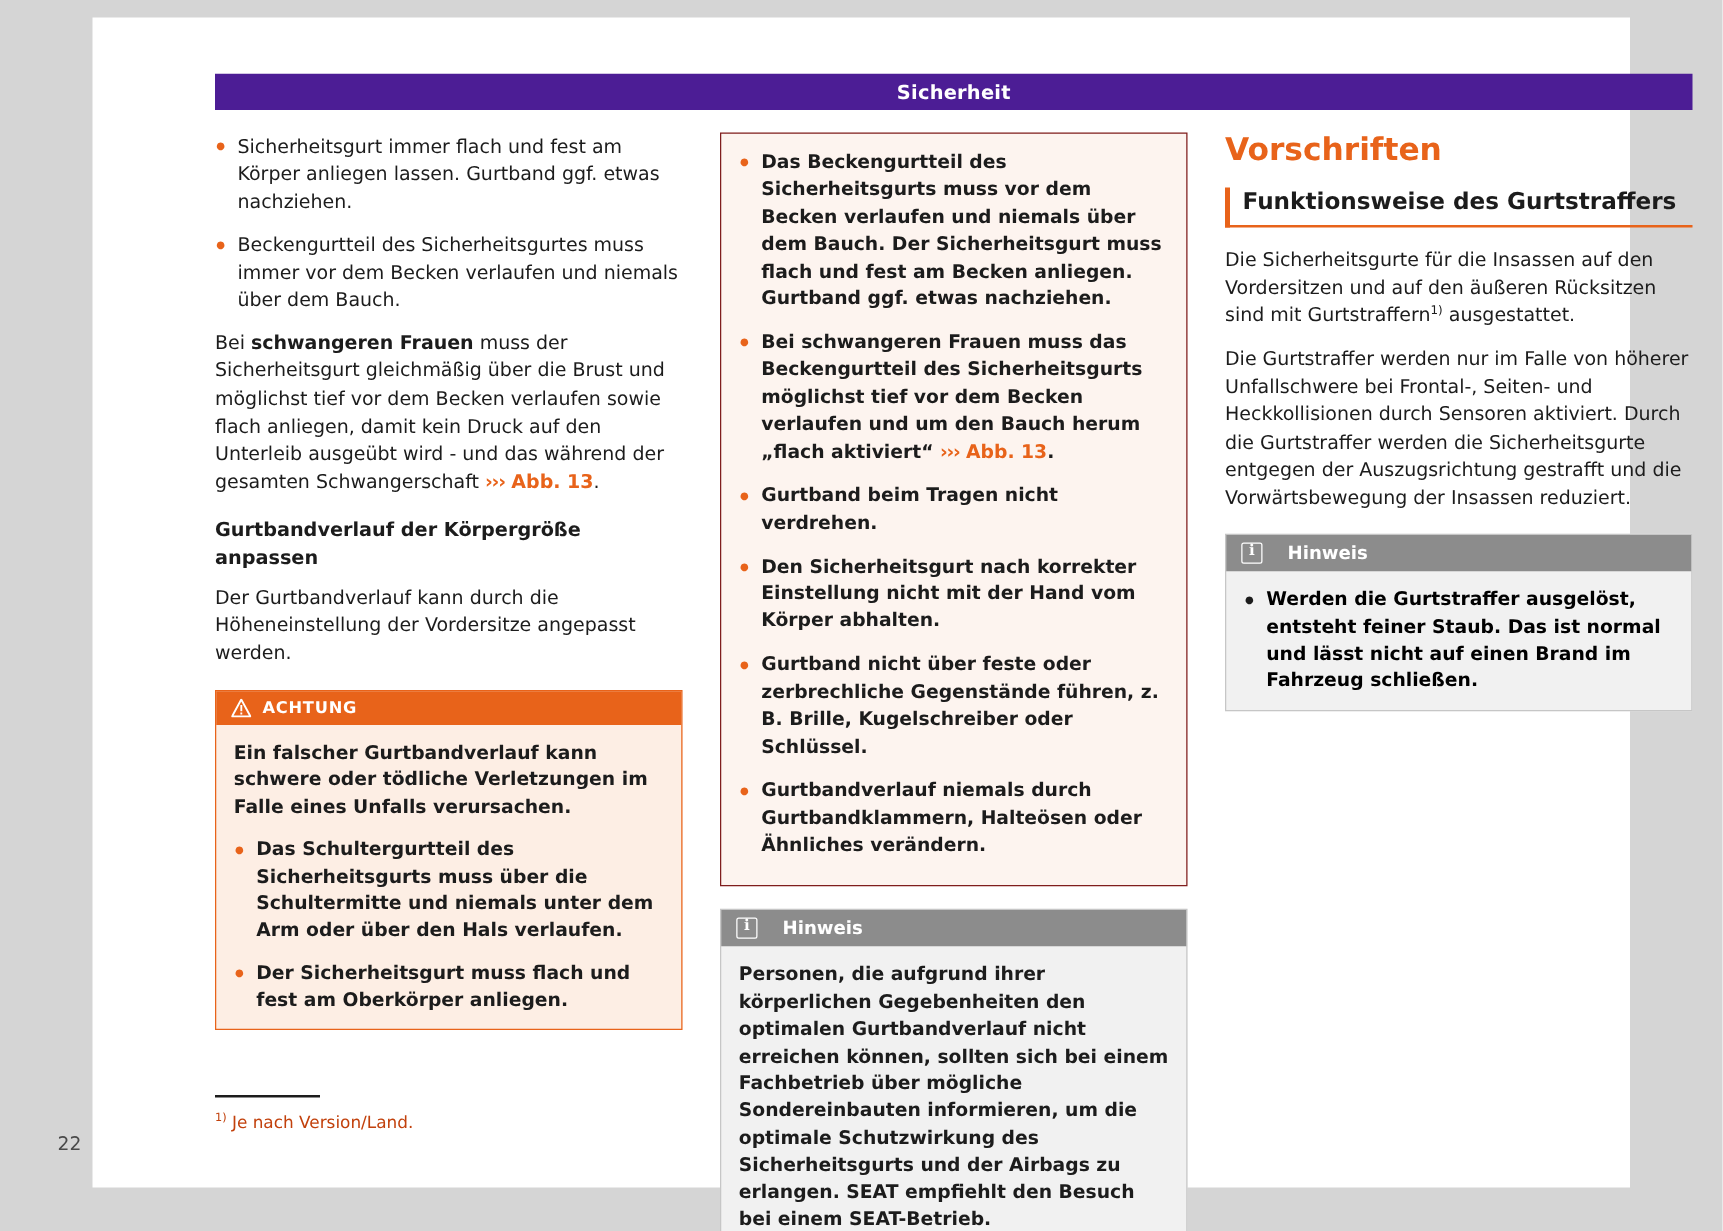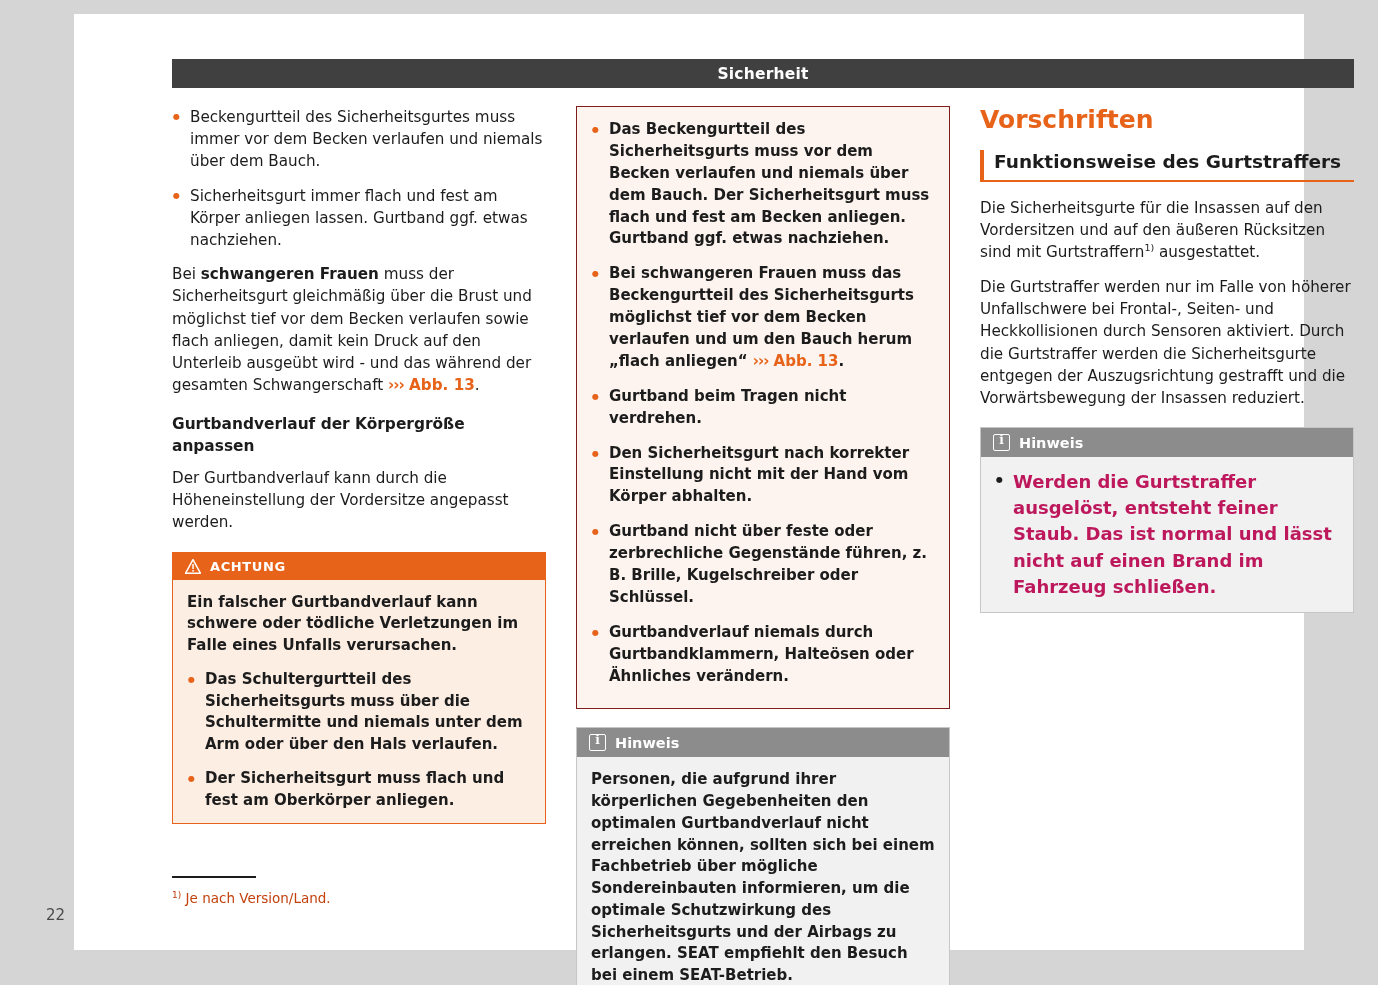--- a/index.html
+++ b/index.html
@@ -28,21 +28,21 @@
     font-size: 15px;
     color: #4a4a4a;
     font-family: "DejaVu Sans", "Liberation Sans", sans-serif;
   }
   .header-bar {
     position: absolute;
     left: 98px;
     top: 45px;
     width: 1182px;
     height: 29px;
-    background: #404040;
+    background: #4c1d95;
     color: #ffffff;
     font-size: 15.5px;
     font-weight: bold;
     display: flex;
     align-items: center;
     justify-content: center;
     letter-spacing: .2px;
   }
 
   .columns {
@@ -197,21 +197,21 @@
     margin-top: 18px;
   }
   .box-note .box-title {
     background: #8c8c8c;
     color: #ffffff;
     font-size: 14.5px;
     font-weight: bold;
     padding: 6px 12px;
     display: flex;
     align-items: center;
-    gap: 9px;
+    gap: 20px;
   }
   .info-icon {
     display: inline-block;
     width: 15px;
     height: 15px;
     border: 1.5px solid #ffffff;
     border-radius: 2px;
     position: relative;
   }
   .info-icon::after {
@@ -233,24 +233,24 @@
     font-size: 15px;
     line-height: 1.45;
     color: #1c1c1c;
     margin: 0 0 12px 0;
   }
   .box-note .box-body p:last-child { margin-bottom: 0; }
   .box-note .box-body ul { margin: 0; padding: 0; list-style: none; }
   .box-note .box-body li {
     position: relative;
     padding-left: 18px;
-    font-size: 18px;
+    font-size: 15px;
     line-height: 1.45;
     font-weight: bold;
-    color: #be185d;
+    color: #000000;
     margin-bottom: 12px;
   }
   .box-note .box-body li:last-child { margin-bottom: 0; }
   .box-note .box-body li::before {
     content: "\25CF";
     position: absolute;
     left: 1px;
     top: 0;
     font-size: 8px;
     line-height: 22px;
@@ -306,22 +306,22 @@
 
 <div class="page">
 
   <div class="header-bar">Sicherheit</div>
 
   <div class="columns">
 
     <div class="col col-1">
 
       <ul class="bullet-list">
+        <li>Sicherheitsgurt immer flach und fest am Körper anliegen lassen. Gurtband ggf. etwas nachziehen.</li>
         <li>Beckengurtteil des Sicherheitsgurtes muss immer vor dem Becken verlaufen und niemals über dem Bauch.</li>
-        <li>Sicherheitsgurt immer flach und fest am Körper anliegen lassen. Gurtband ggf. etwas nachziehen.</li>
       </ul>
 
       <p class="body-text"><span>Bei </span><span class="bold">schwangeren Frauen</span><span> muss der Sicherheitsgurt gleichmäßig über die Brust und möglichst tief vor dem Becken verlaufen sowie flach anliegen, damit kein Druck auf den Unterleib ausgeübt wird - und das während der gesamten Schwangerschaft </span><span class="ref"><span class="arrows">›››</span> <span>Abb. 13</span></span><span>.</span></p>
 
       <div class="sub-heading">Gurtbandverlauf der Körpergröße anpassen</div>
 
       <p class="body-text">Der Gurtbandverlauf kann durch die Höheneinstellung der Vordersitze angepasst werden.</p>
 
       <div class="box-warning">
         <div class="box-title">
@@ -342,21 +342,21 @@
           </ul>
         </div>
       </div>
     </div>
 
     <div class="col col-2">
 
       <div class="box-outline">
         <ul>
           <li>Das Beckengurtteil des Sicherheitsgurts muss vor dem Becken verlaufen und niemals über dem Bauch. Der Sicherheitsgurt muss flach und fest am Becken anliegen. Gurtband ggf. etwas nachziehen.</li>
-          <li><span>Bei schwangeren Frauen muss das Beckengurtteil des Sicherheitsgurts möglichst tief vor dem Becken verlaufen und um den Bauch herum „flach anliegen“ </span><span class="ref"><span class="arrows">›››</span> <span>Abb. 13</span></span><span>.</span></li>
+          <li><span>Bei schwangeren Frauen muss das Beckengurtteil des Sicherheitsgurts möglichst tief vor dem Becken verlaufen und um den Bauch herum „flach aktiviert“ </span><span class="ref"><span class="arrows">›››</span> <span>Abb. 13</span></span><span>.</span></li>
           <li>Gurtband beim Tragen nicht verdrehen.</li>
           <li>Den Sicherheitsgurt nach korrekter Einstellung nicht mit der Hand vom Körper abhalten.</li>
           <li>Gurtband nicht über feste oder zerbrechliche Gegenstände führen, z. B. Brille, Kugelschreiber oder Schlüssel.</li>
           <li>Gurtbandverlauf niemals durch Gurtbandklammern, Halteösen oder Ähnliches verändern.</li>
         </ul>
       </div>
 
       <div class="box-note">
         <div class="box-title">
           <span class="info-icon"></span>

